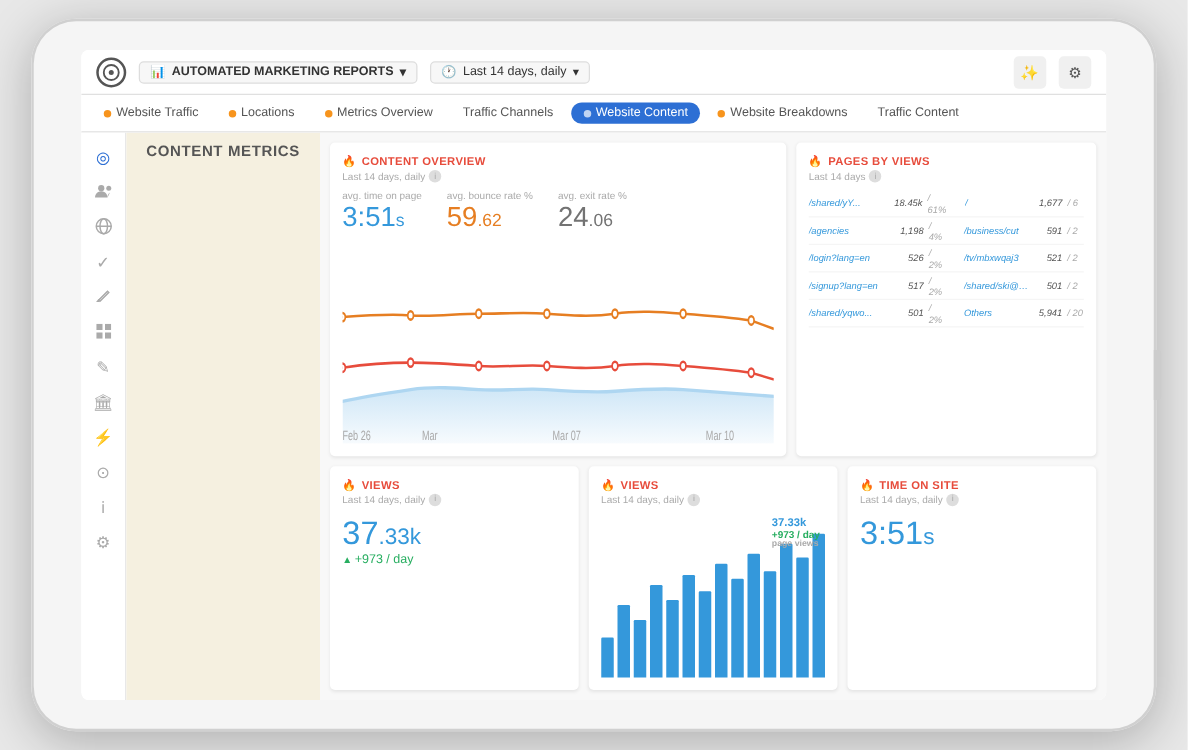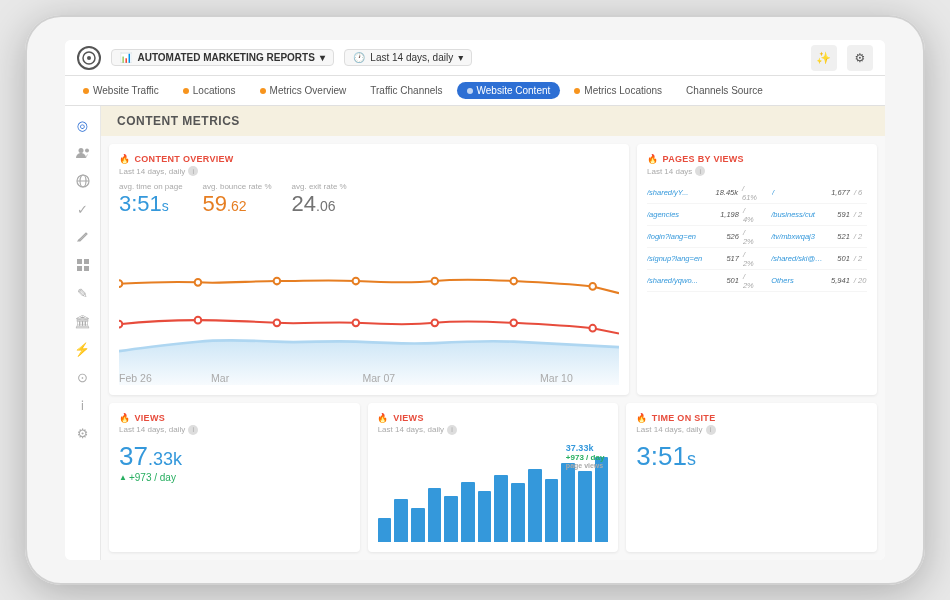--- a/index.html
+++ b/index.html
@@ -175,21 +175,21 @@
       border-radius: 3px;
     }
     .sidebar-icon.active { color: #2d6fd4; }
 
     
     .content-area {
       flex: 1;
       background: #f8f8f8;
       overflow: hidden;
       display: flex;
-      flex-direction: column;
+      flex-direction: row;
     }
 
     
     .content-header {
       background: #f5f0e0;
       padding: 8px 16px;
       flex-shrink: 0;
     }
     .content-header h2 {
       font-size: 12px;
@@ -410,24 +410,24 @@
       </div>
       <div class="nav-tab">
         <span>Traffic Channels</span>
       </div>
       <div class="nav-tab active">
         <span class="dot"></span>
         <span>Website Content</span>
       </div>
       <div class="nav-tab">
         <span class="dot" style="background:#f7941d;"></span>
-        <span>Metrics Locations</span>
+        <span>Website Breakdowns</span>
       </div>
       <div class="nav-tab">
-        <span>Channels Source</span>
+        <span>Traffic Content</span>
       </div>
     </div>
 
     <div class="main-layout">
 
       <div class="sidebar">
         <div class="sidebar-icon active">◎</div>
         <div class="sidebar-icon">
           <svg width="14" height="12" viewBox="0 0 14 12" fill="#aaa">
             <circle cx="5" cy="3.5" r="2.5"></circle>

